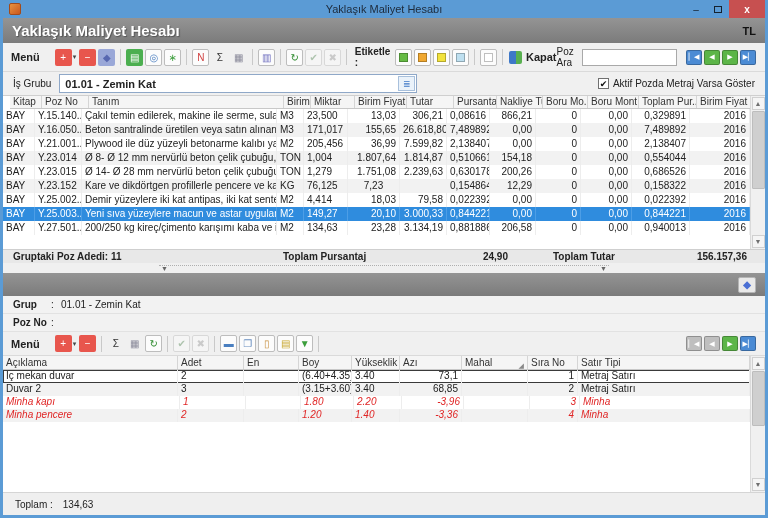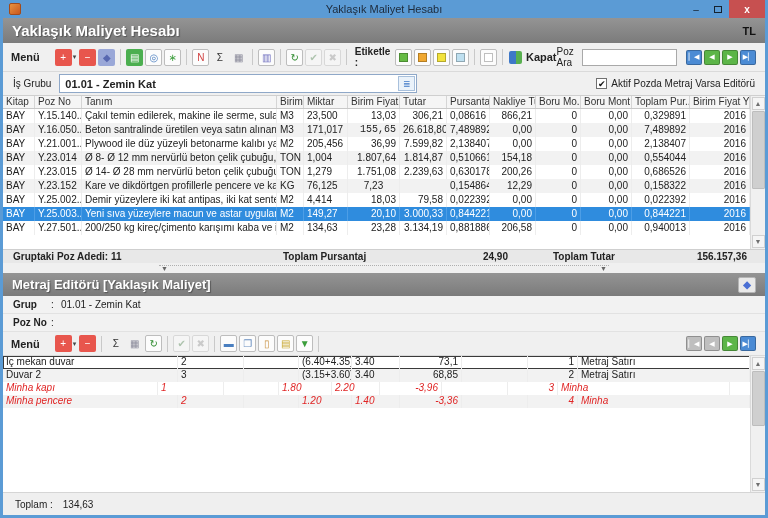--- a/index.html
+++ b/index.html
@@ -69,21 +69,21 @@
   .g-head .g-cell { border-right:1px solid #D5D5D5; color:#333; }
   .g-cell { padding:0 3px; overflow:hidden; white-space:nowrap; flex:0 0 auto; }
   .g-row { display:flex; background:#fff; }
   .g-row.alt { background:#F2F2F2; }
   .g-row .g-cell { border-right:1px solid #EDEDED; }
   .g-row.selected { background:#2F8CDE; color:#fff; }
   .g-row.selected .g-cell { border-right-color:#4D9EE6; }
   .g-row.minha { color:#E02525; font-style:italic; }
   .g-row.focused { box-shadow:inset 0 0 0 1px #3a3a3a; }
   .ar { text-align:right; }
-  .poz .g-head { height:13px; line-height:12px; }
+  .poz .g-head { height:13px; line-height:12px;margin-left:7px; }
   .poz .g-row { height:14px; line-height:13px; }
   .metraj .g-head { height:14px; line-height:13px; }
   .metraj .g-row { height:13px; line-height:12px; }
   .sort-mark { font-size:7px; color:#888; float:right; margin-top:3px; }
 
   
   .vscroll { width:15px; background:#F0F0F0; border-left:1px solid #DADADA; display:flex; flex-direction:column; align-items:center; flex:0 0 auto; }
   .sc-btn { width:13px; height:13px; margin:1px 0; background:#F5F5F5; border:1px solid #D0D0D0; color:#707070;
             font-size:7px; display:flex; align-items:center; justify-content:center; }
   .sc-thumb { width:13px; background:#CFCFCF; border:1px solid #BDBDBD; border-radius:1px; }
@@ -195,21 +195,21 @@
   </div>
 
   <div class="isgrubu">
     <span class="isgrubu-label">İş Grubu</span>
     <div class="combo">
       <span class="combo-value">01.01 - Zemin Kat</span>
       <span class="combo-btn">≣</span>
     </div>
     <span class="chk-wrap">
       <span class="checkbox">✔</span>
-      <span class="chk-label">Aktif Pozda Metraj Varsa Editörü</span>
+      <span class="chk-label">Aktif Pozda Metraj Varsa Göster</span>
     </span>
   </div>
 
   <div class="gridwrap" style="height:153px;">
     <div class="grid poz">
         <div class="g-head">
           <div class="g-cell" style="width: 32px;">Kitap</div>
           <div class="g-cell" style="width: 47px;">Poz No</div>
           <div class="g-cell" style="width: 195px;">Tanım</div>
           <div class="g-cell" style="width: 27px;">Birim</div>
@@ -237,21 +237,21 @@
           <div class="g-cell ar" style="width: 51px;">0,00</div>
           <div class="g-cell ar" style="width: 58px;">0,329891</div>
           <div class="g-cell ar" style="width: 60px;">2016</div>
         </div>
         <div class="g-row alt">
           <div class="g-cell" style="width: 32px;">BAY</div>
           <div class="g-cell" style="width: 47px;">Y.16.050...</div>
           <div class="g-cell" style="width: 195px;">Beton santralinde üretilen veya satın alınan ve beto...</div>
           <div class="g-cell" style="width: 27px;">M3</div>
           <div class="g-cell" style="width: 44px;">171,017</div>
-          <div class="g-cell ar" style="width: 52px; font-family: Liberation Mono, monospace;">155,65</div>
+          <div class="g-cell ar" style="width: 52px;">155,65</div>
           <div class="g-cell ar" style="width: 47px;">26.618,80</div>
           <div class="g-cell ar" style="width: 43px;">7,489892</div>
           <div class="g-cell ar" style="width: 46px;">0,00</div>
           <div class="g-cell ar" style="width: 45px;">0</div>
           <div class="g-cell ar" style="width: 51px;">0,00</div>
           <div class="g-cell ar" style="width: 58px;">7,489892</div>
           <div class="g-cell ar" style="width: 60px;">2016</div>
         </div>
         <div class="g-row">
           <div class="g-cell" style="width: 32px;">BAY</div>
@@ -377,21 +377,20 @@
   </div>
 
   <div class="splitter">
     <div class="split-inner">
         <span>▼</span>
         <span>▼</span>
       </div>
   </div>
 
   <div class="sec-head small">
-    <span>Metraj Editörü [Yaklaşık Maliyet]</span>
     <span class="diamond-btn">
         <span>◆</span>
       </span>
   </div>
 
   <div class="inforow">
     <span class="info-key">Grup</span>
     <span class="info-colon">:</span>
     <span class="info-val">01.01 - Zemin Kat</span>
   </div>
@@ -425,20 +424,31 @@
     <span class="strip navstrip">
         <span class="nav-btn disabled" style="background: rgb(191, 191, 191);">▏◀</span>
         <span class="nav-btn disabled" style="background: rgb(191, 191, 191);">◀</span>
         <span class="nav-btn" style="background: rgb(92, 181, 72);">▶</span>
         <span class="nav-btn" style="background: rgb(75, 139, 212);">▶▏</span>
       </span>
   </div>
 
   <div class="gridwrap" style="height:136px;">
     <div class="grid metraj">
+        <div class="g-head">
+          <div class="g-cell" style="width: 175px;">Açıklama</div>
+          <div class="g-cell" style="width: 66px;">Adet</div>
+          <div class="g-cell" style="width: 55px;">En</div>
+          <div class="g-cell" style="width: 53px;">Boy</div>
+          <div class="g-cell" style="width: 48px;">Yükseklik</div>
+          <div class="g-cell" style="width: 62px;">Azı</div>
+          <div class="g-cell" style="width: 66px;">Mahal<span class="sort-mark">◢</span></div>
+          <div class="g-cell" style="width: 50px;">Sıra No</div>
+          <div class="g-cell" style="width: 172px;">Satır Tipi</div>
+        </div>
         <div class="g-row focused">
           <div class="g-cell" style="width: 175px;">İç mekan duvar</div>
           <div class="g-cell" style="width: 66px;">2</div>
           <div class="g-cell" style="width: 55px;"></div>
           <div class="g-cell" style="width: 53px;">(6.40+4.35)</div>
           <div class="g-cell" style="width: 48px;">3.40</div>
           <div class="g-cell ar" style="width: 62px;">73,1</div>
           <div class="g-cell" style="width: 66px;"></div>
           <div class="g-cell ar" style="width: 50px;">1</div>
           <div class="g-cell" style="width: 172px;">Metraj Satırı</div>
@@ -448,21 +458,21 @@
           <div class="g-cell" style="width: 66px;">3</div>
           <div class="g-cell" style="width: 55px;"></div>
           <div class="g-cell" style="width: 53px;">(3.15+3.60)</div>
           <div class="g-cell" style="width: 48px;">3.40</div>
           <div class="g-cell ar" style="width: 62px;">68,85</div>
           <div class="g-cell" style="width: 66px;"></div>
           <div class="g-cell ar" style="width: 50px;">2</div>
           <div class="g-cell" style="width: 172px;">Metraj Satırı</div>
         </div>
         <div class="g-row minha">
-          <div class="g-cell" style="width: 155px;">Minha kapı</div>
+          <div class="g-cell" style="width: 177px;">Minha kapı</div>
           <div class="g-cell" style="width: 66px;">1</div>
           <div class="g-cell" style="width: 55px;"></div>
           <div class="g-cell" style="width: 53px;">1.80</div>
           <div class="g-cell" style="width: 48px;">2.20</div>
           <div class="g-cell ar" style="width: 62px;">-3,96</div>
           <div class="g-cell" style="width: 66px;"></div>
           <div class="g-cell ar" style="width: 50px;">3</div>
           <div class="g-cell" style="width: 172px;">Minha</div>
         </div>
         <div class="g-row alt minha">

